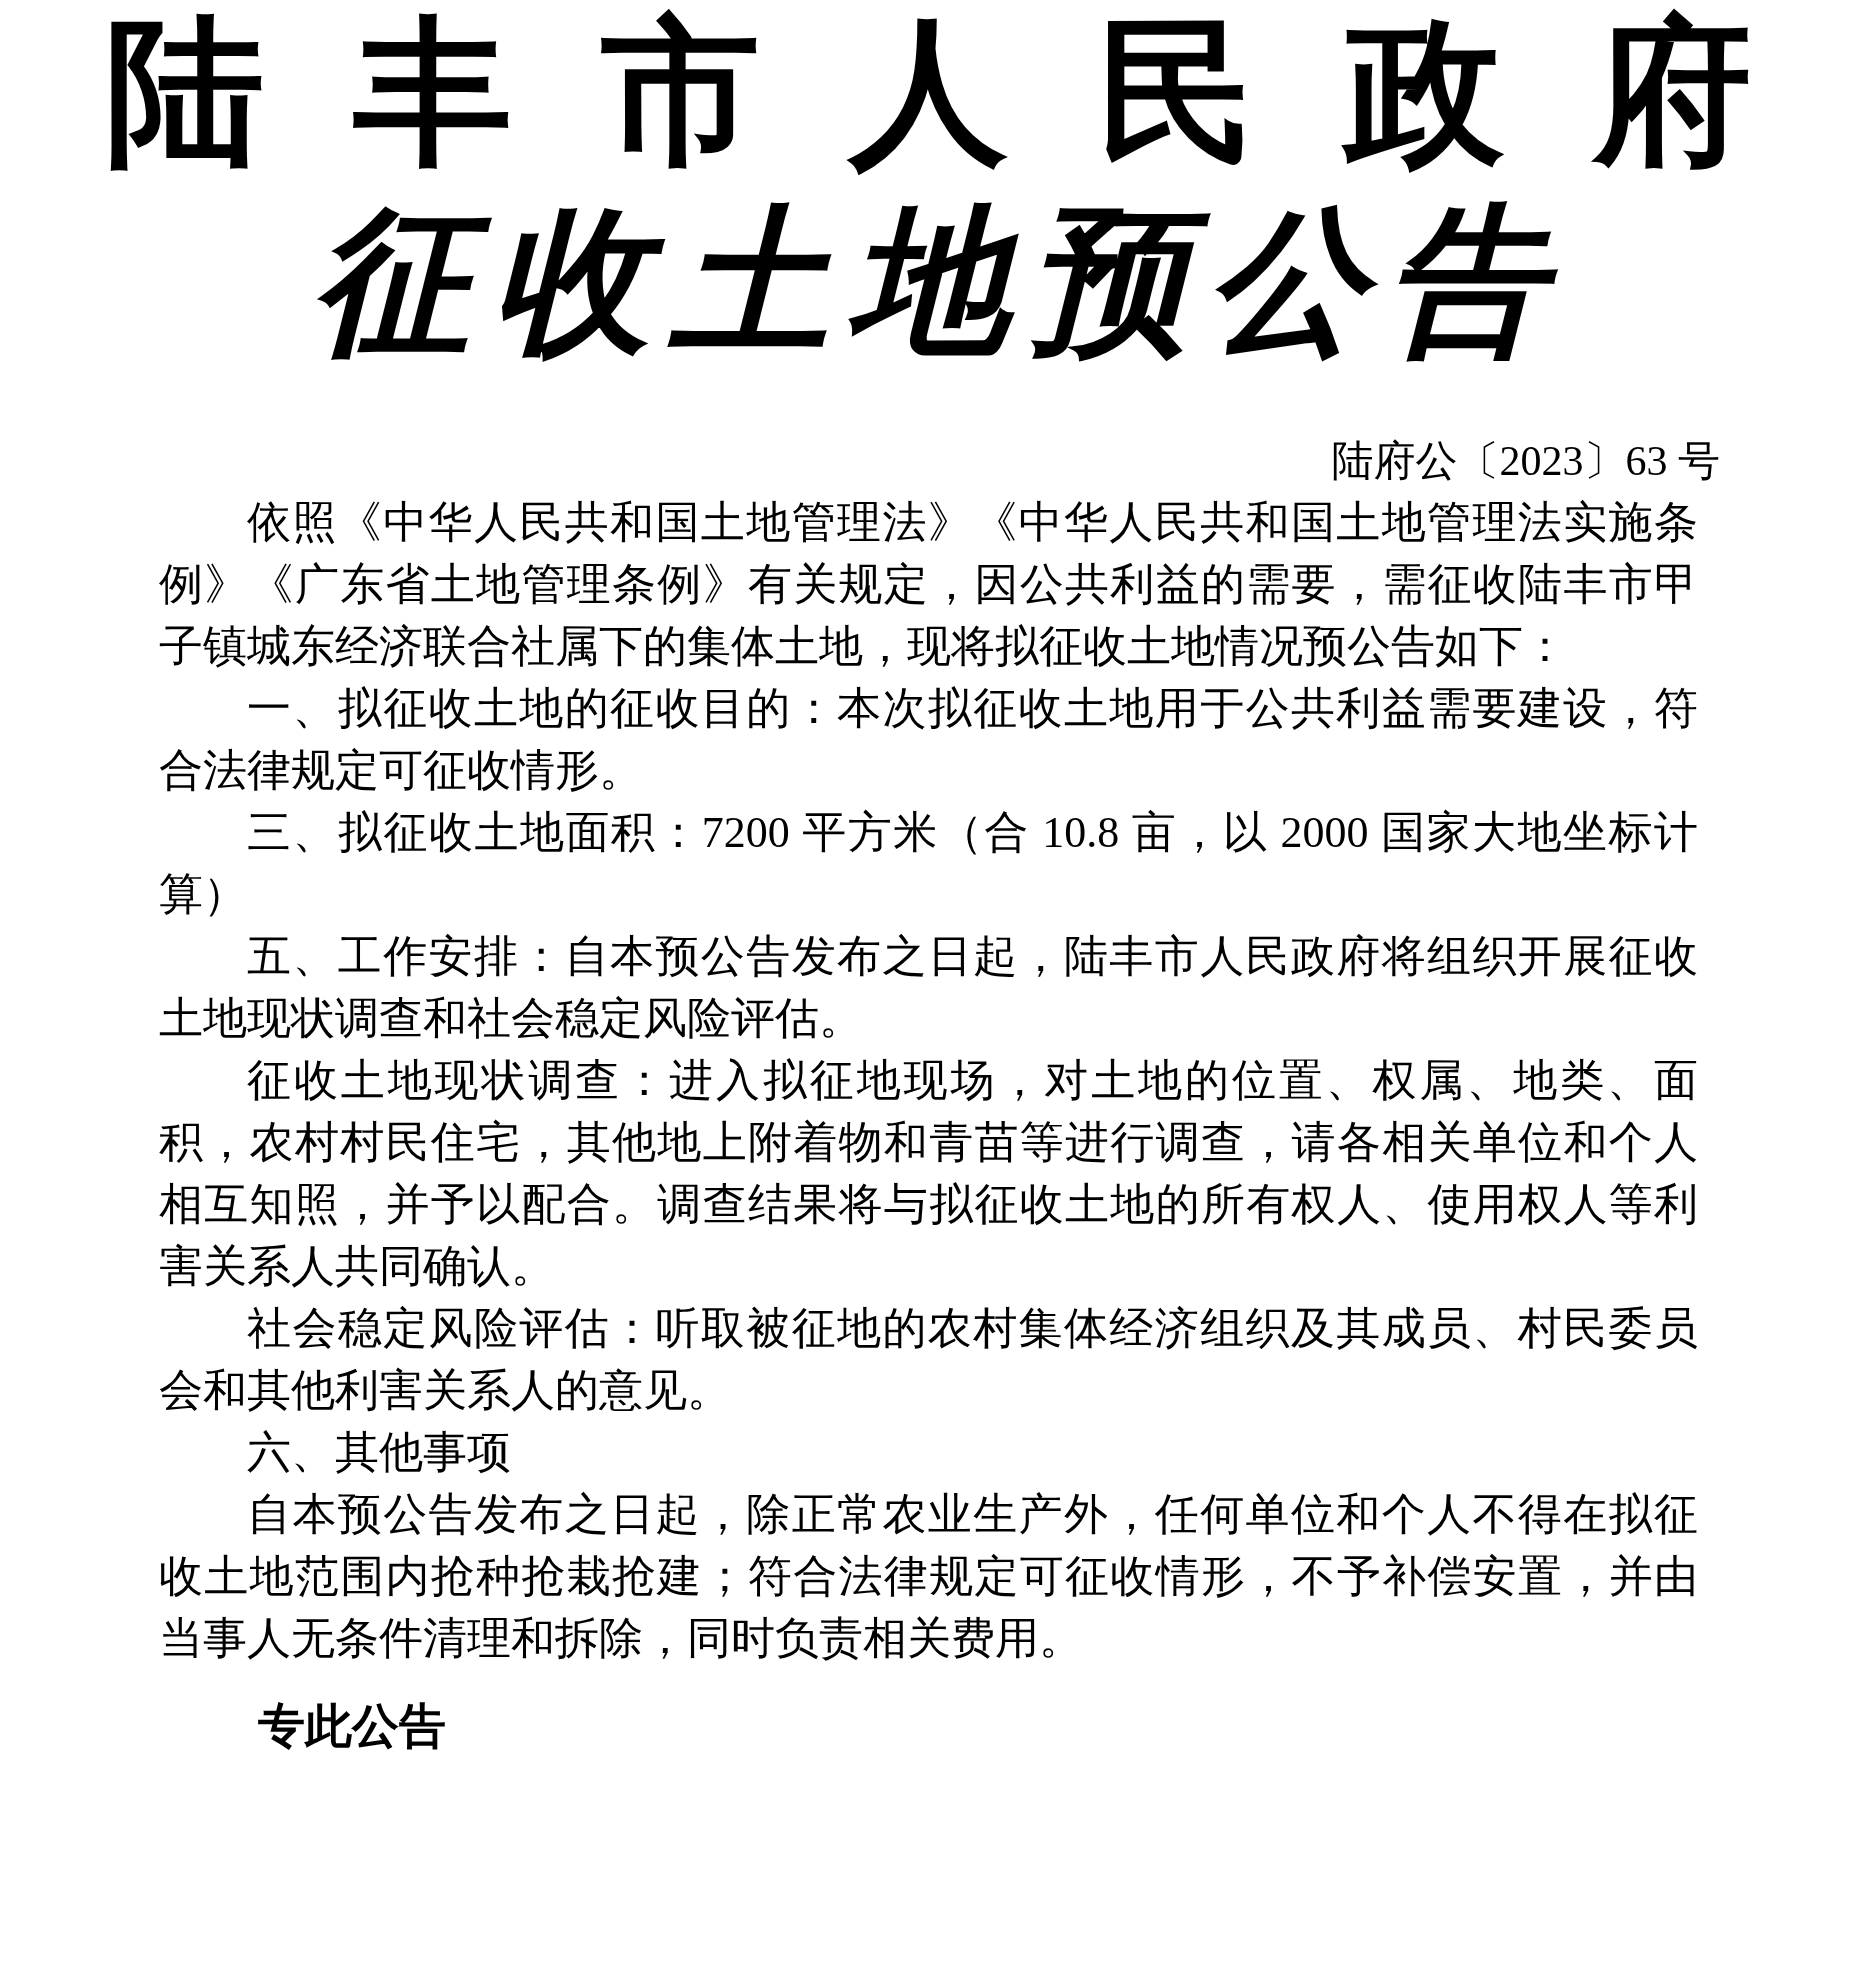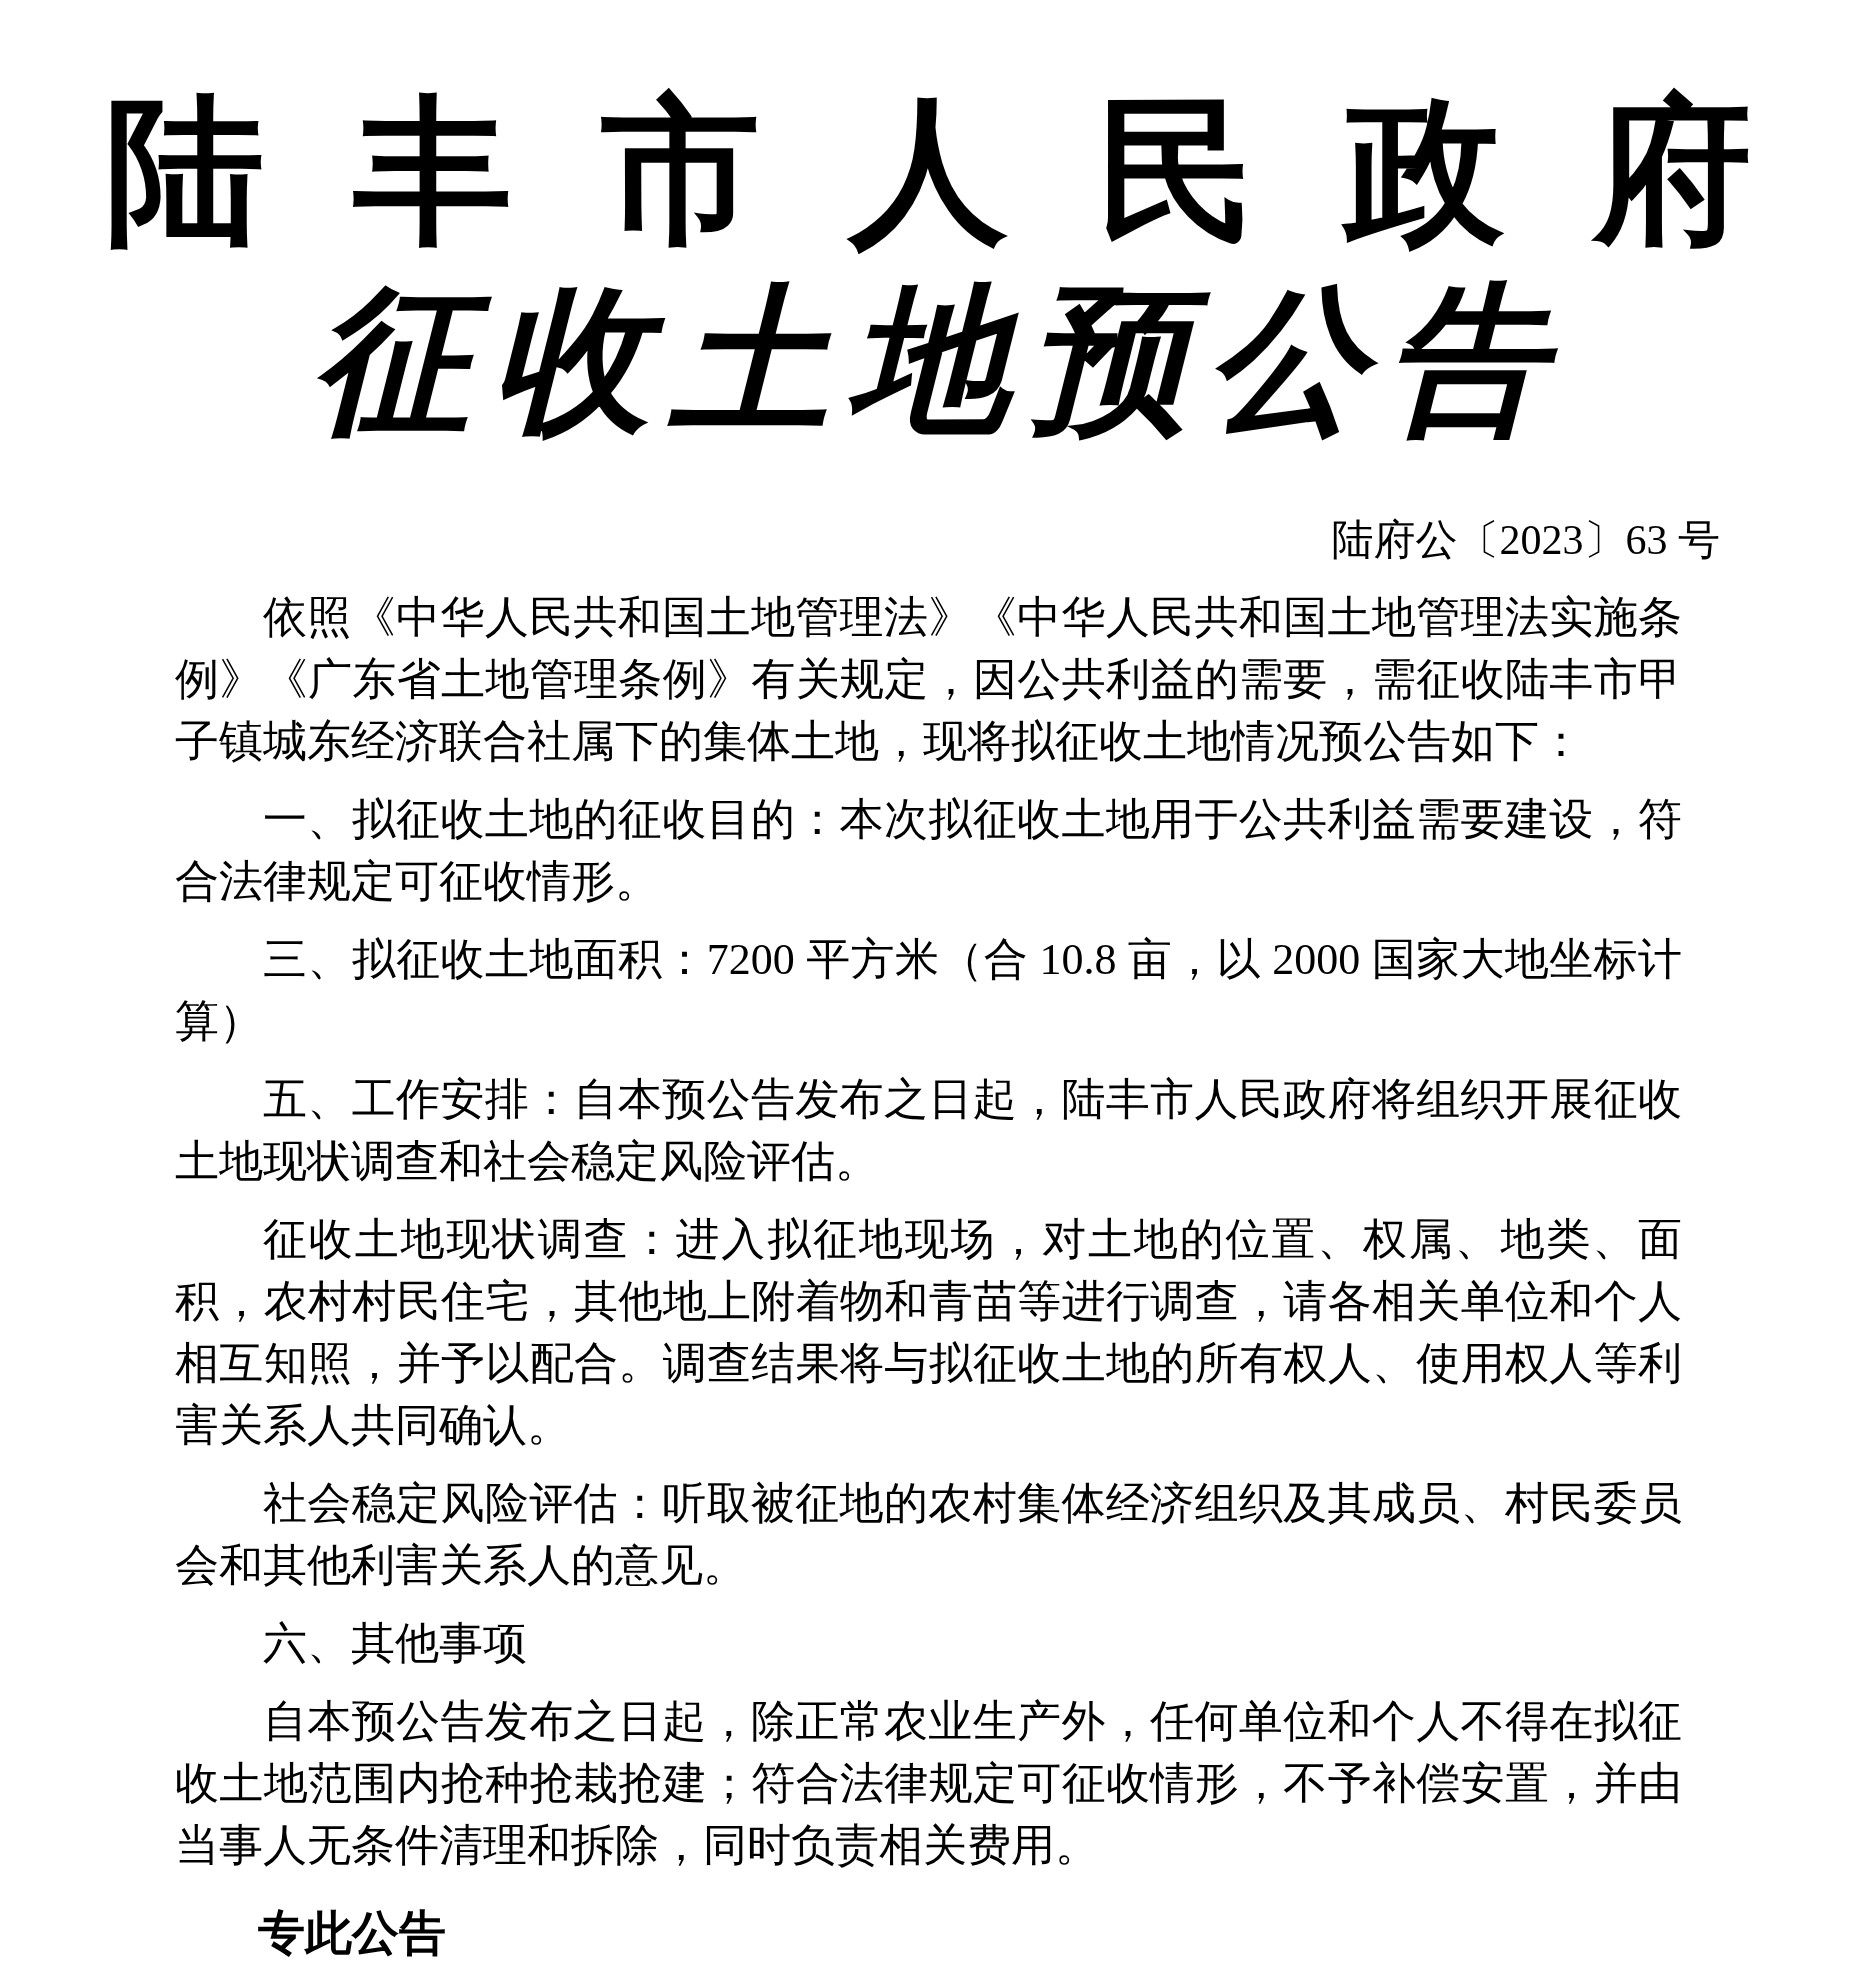--- a/index.html
+++ b/index.html
@@ -6,42 +6,41 @@
   .page{
     position:relative;
     width:1857px;height:2629px;
     background:#ffffff;
     overflow:hidden;
     font-family:"Liberation Serif","DejaVu Serif",serif;
     color:#000;
   }
   .title{ text-align:center; font-weight:bold; margin:0; }
   .title-1{
-    padding-top:79px;
     font-size:159px; line-height:187px;
     letter-spacing:89px; text-indent:89px;
     white-space:nowrap;
   }
   .title-2{
     font-size:159px; line-height:191px;
     letter-spacing:20px; text-indent:20px;
     white-space:nowrap;
     font-style:italic;
   }
   .doc-number{
     margin:52px 137px 0 16px;
     font-size:42px; line-height:62px;
     text-align:right;
   }
   .body-text{
     margin:0 159px 0 159px;
     font-size:44px; line-height:62px;
     text-align:justify;
   }
-  .body-text p{ margin:16px; text-indent:2em; }
+  .body-text p{ margin:0; text-indent:2em; }
   .closing{
     margin:24px 159px 0 159px;
     font-size:47px; line-height:64px;
     font-weight:bold; text-indent:99px;
   }
 </style>
 </head>
 <body>
 
 <div class="page">

